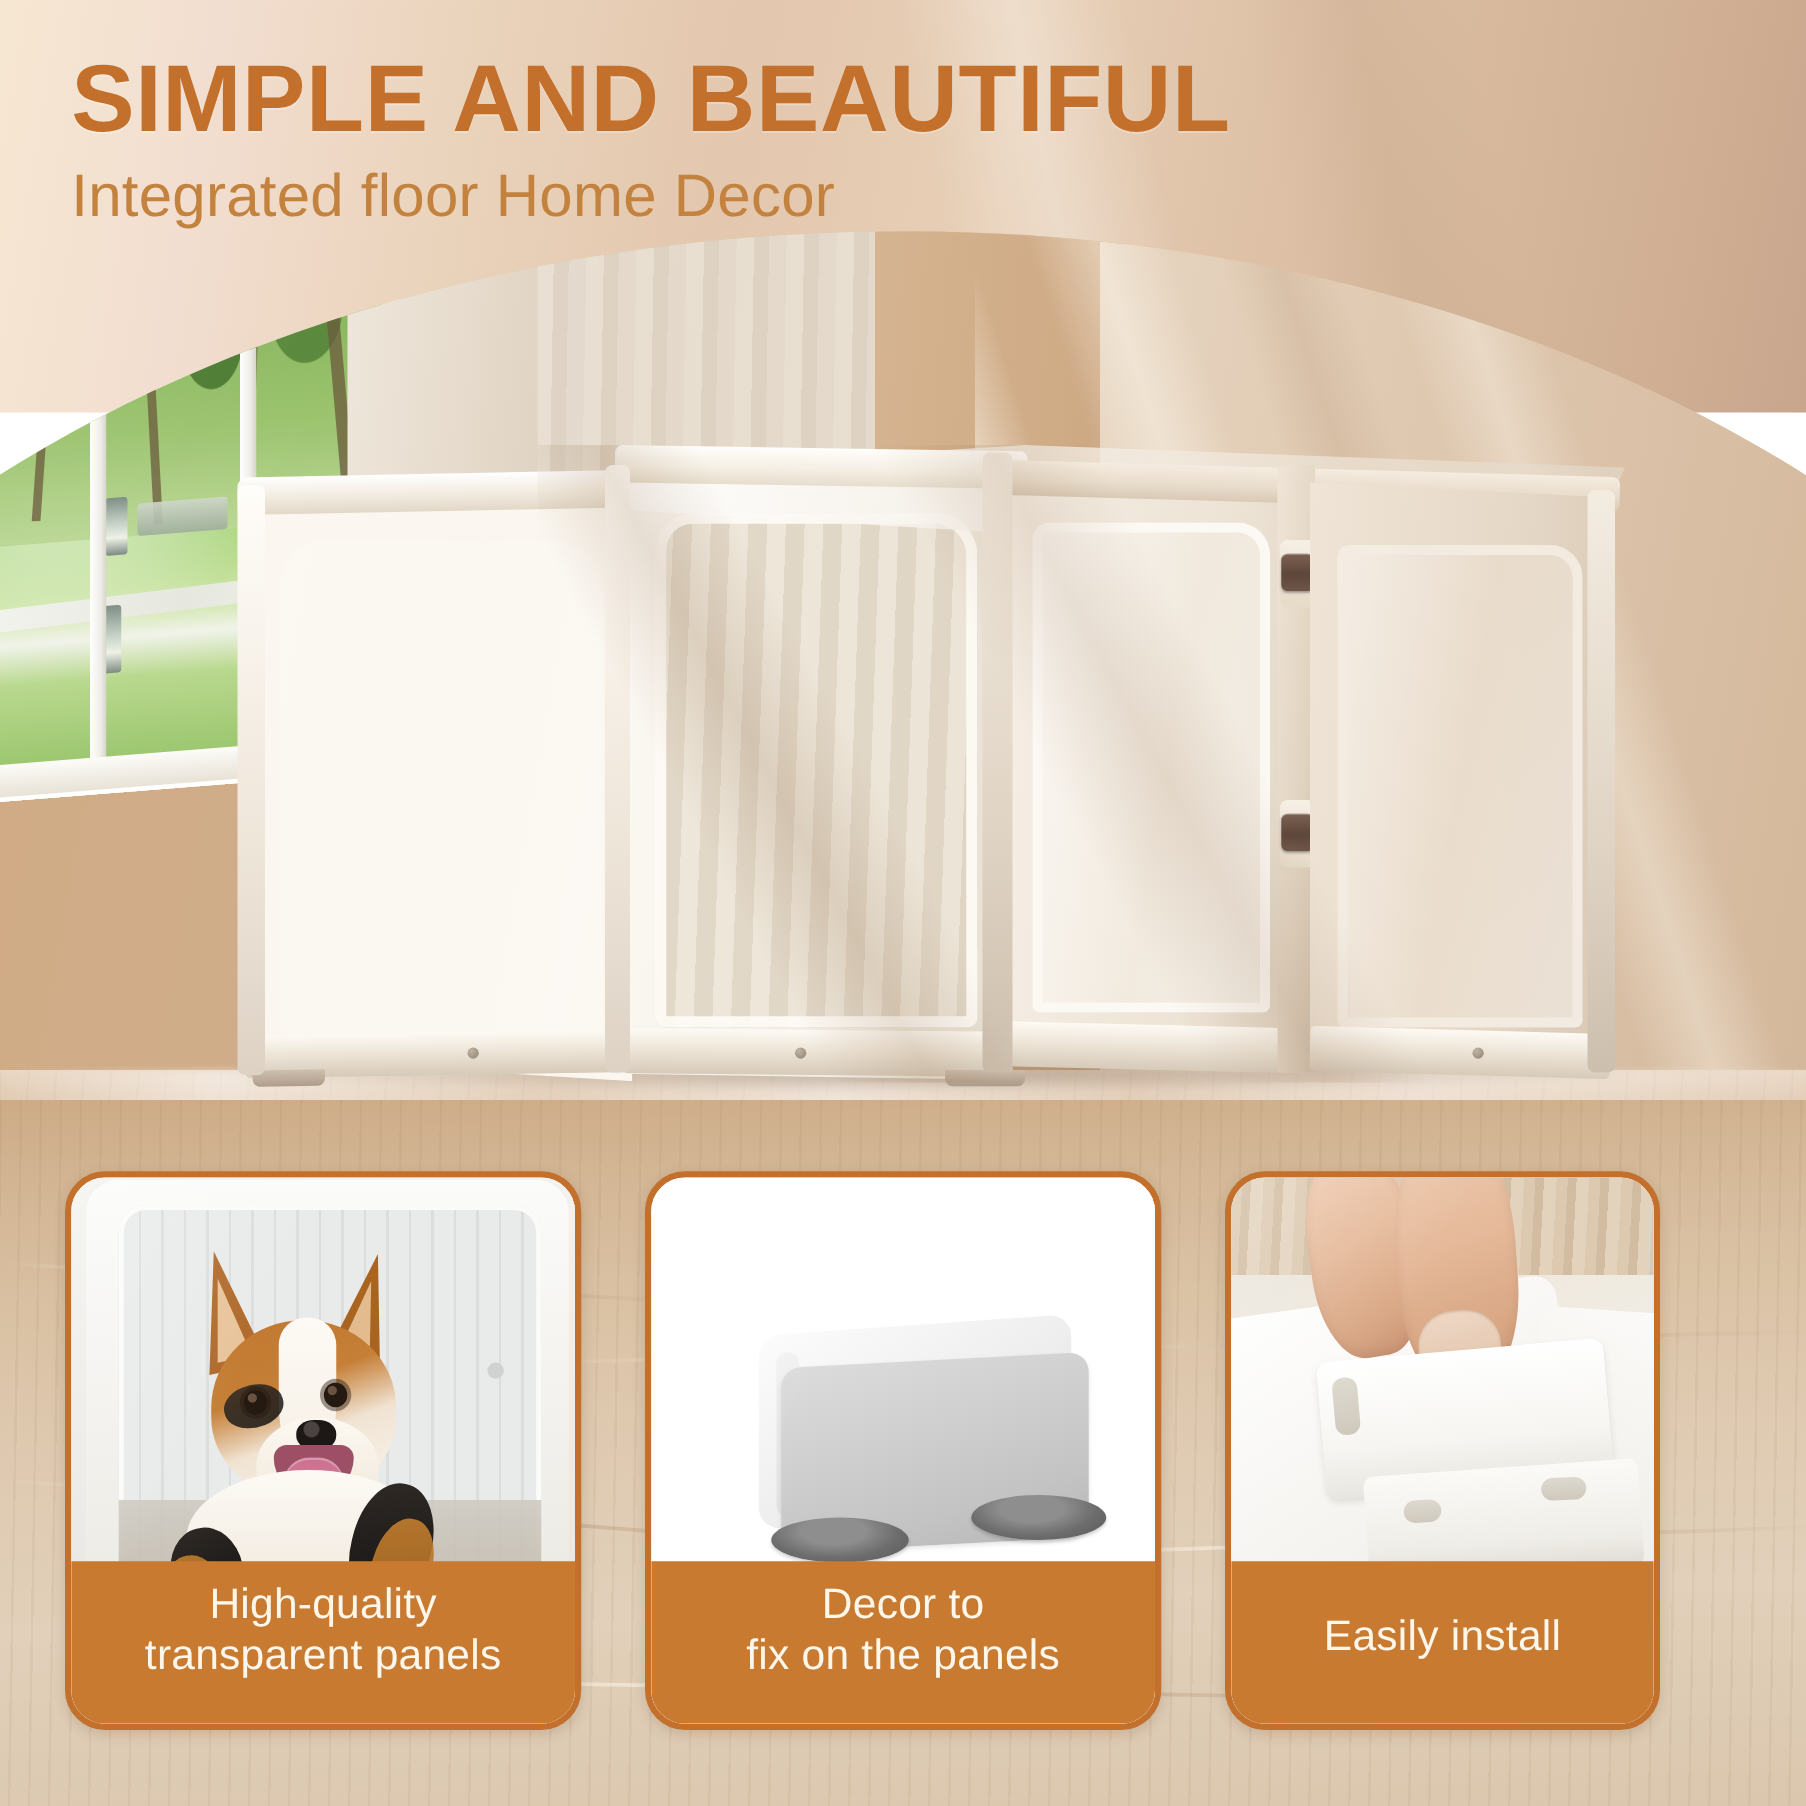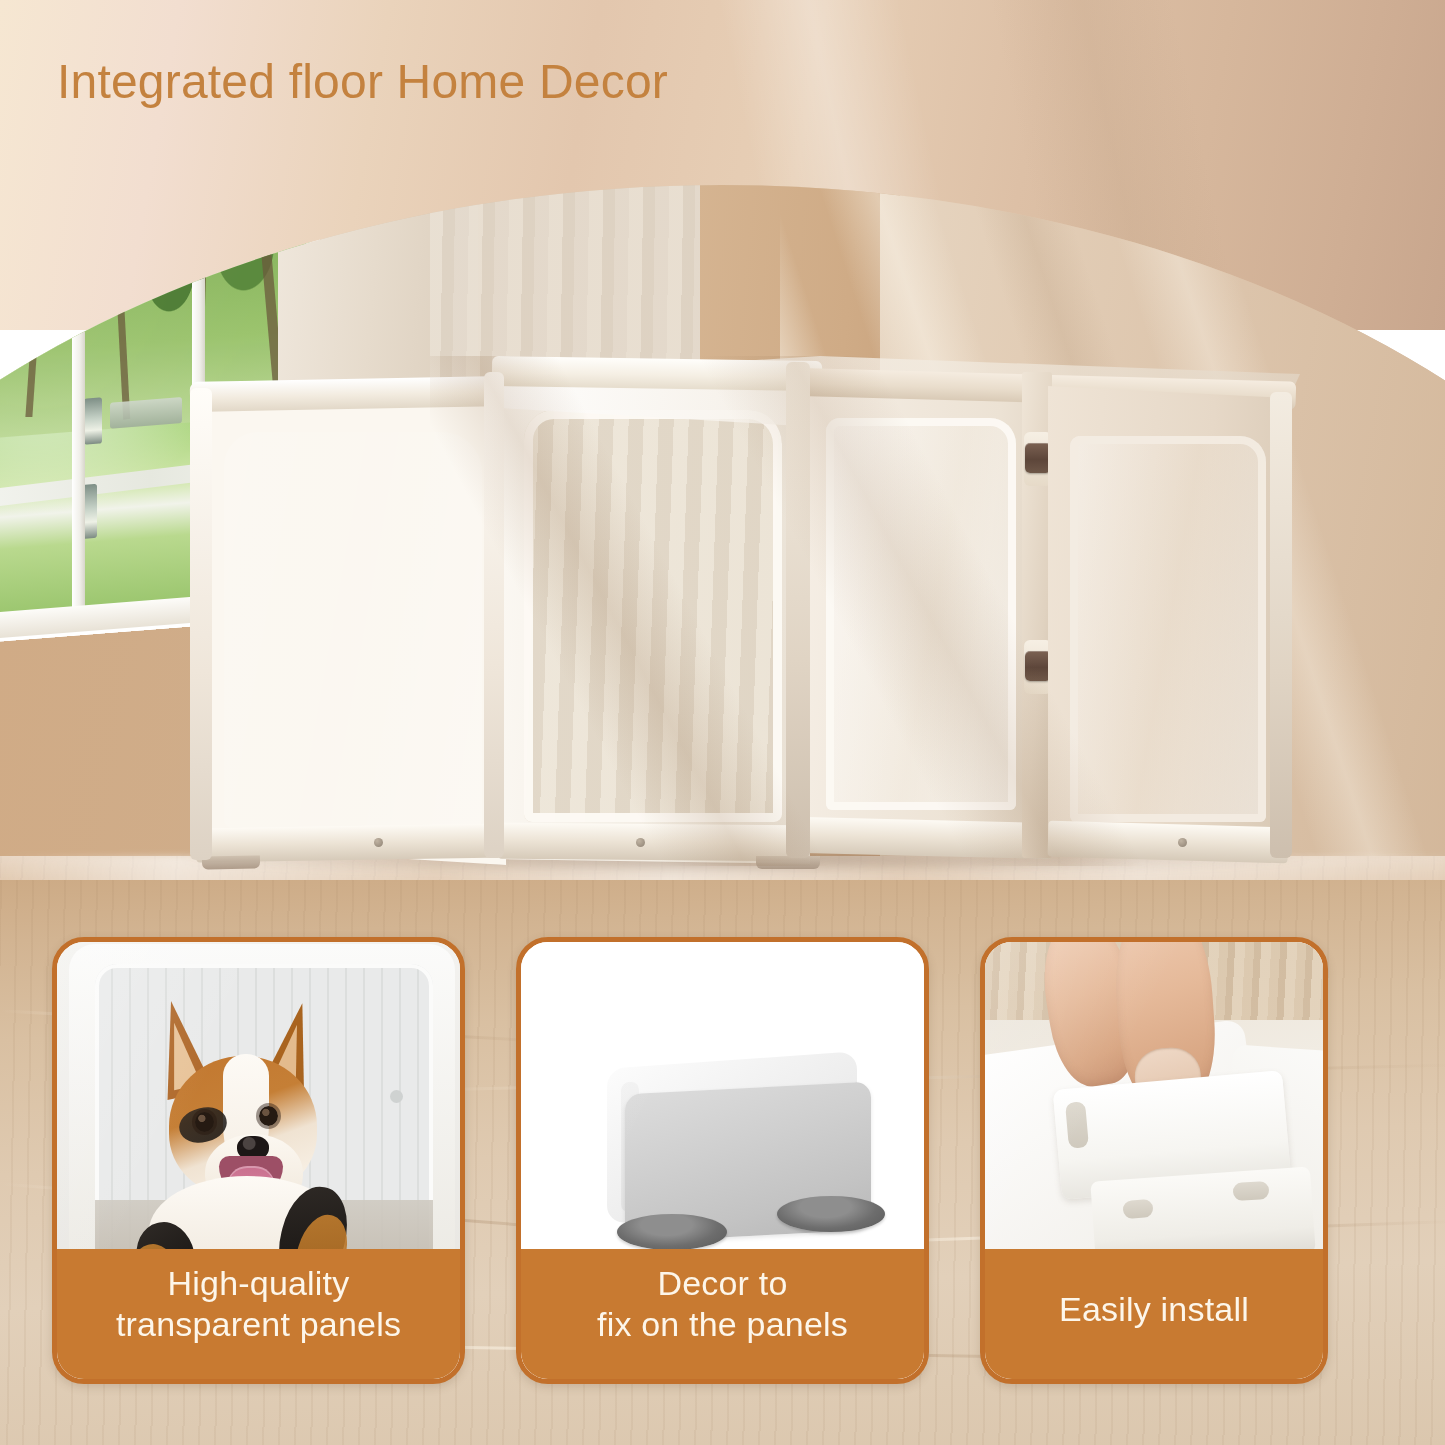--- a/index.html
+++ b/index.html
@@ -613,20 +613,21 @@
         <div class="rail-d" style="left:786px;top:362px;width:24px;height:496px;"></div>
         <div class="rail-d" style="left:1270px;top:392px;width:22px;height:466px;"></div>
 
         <div class="pen-shade-diag"></div>
       </div>
 
     </div>
   </div>
 
   <div class="title-block">
+    <div class="main-title">SIMPLE AND BEAUTIFUL</div>
     <div class="sub-title">Integrated floor Home Decor</div>
   </div>
 
   <div class="cards">
 
     <div class="card card-1">
       <div class="card-media">
         <div class="c1-bg"></div>
         <div class="c1-frame"></div>
         <div class="c1-slats"></div>

